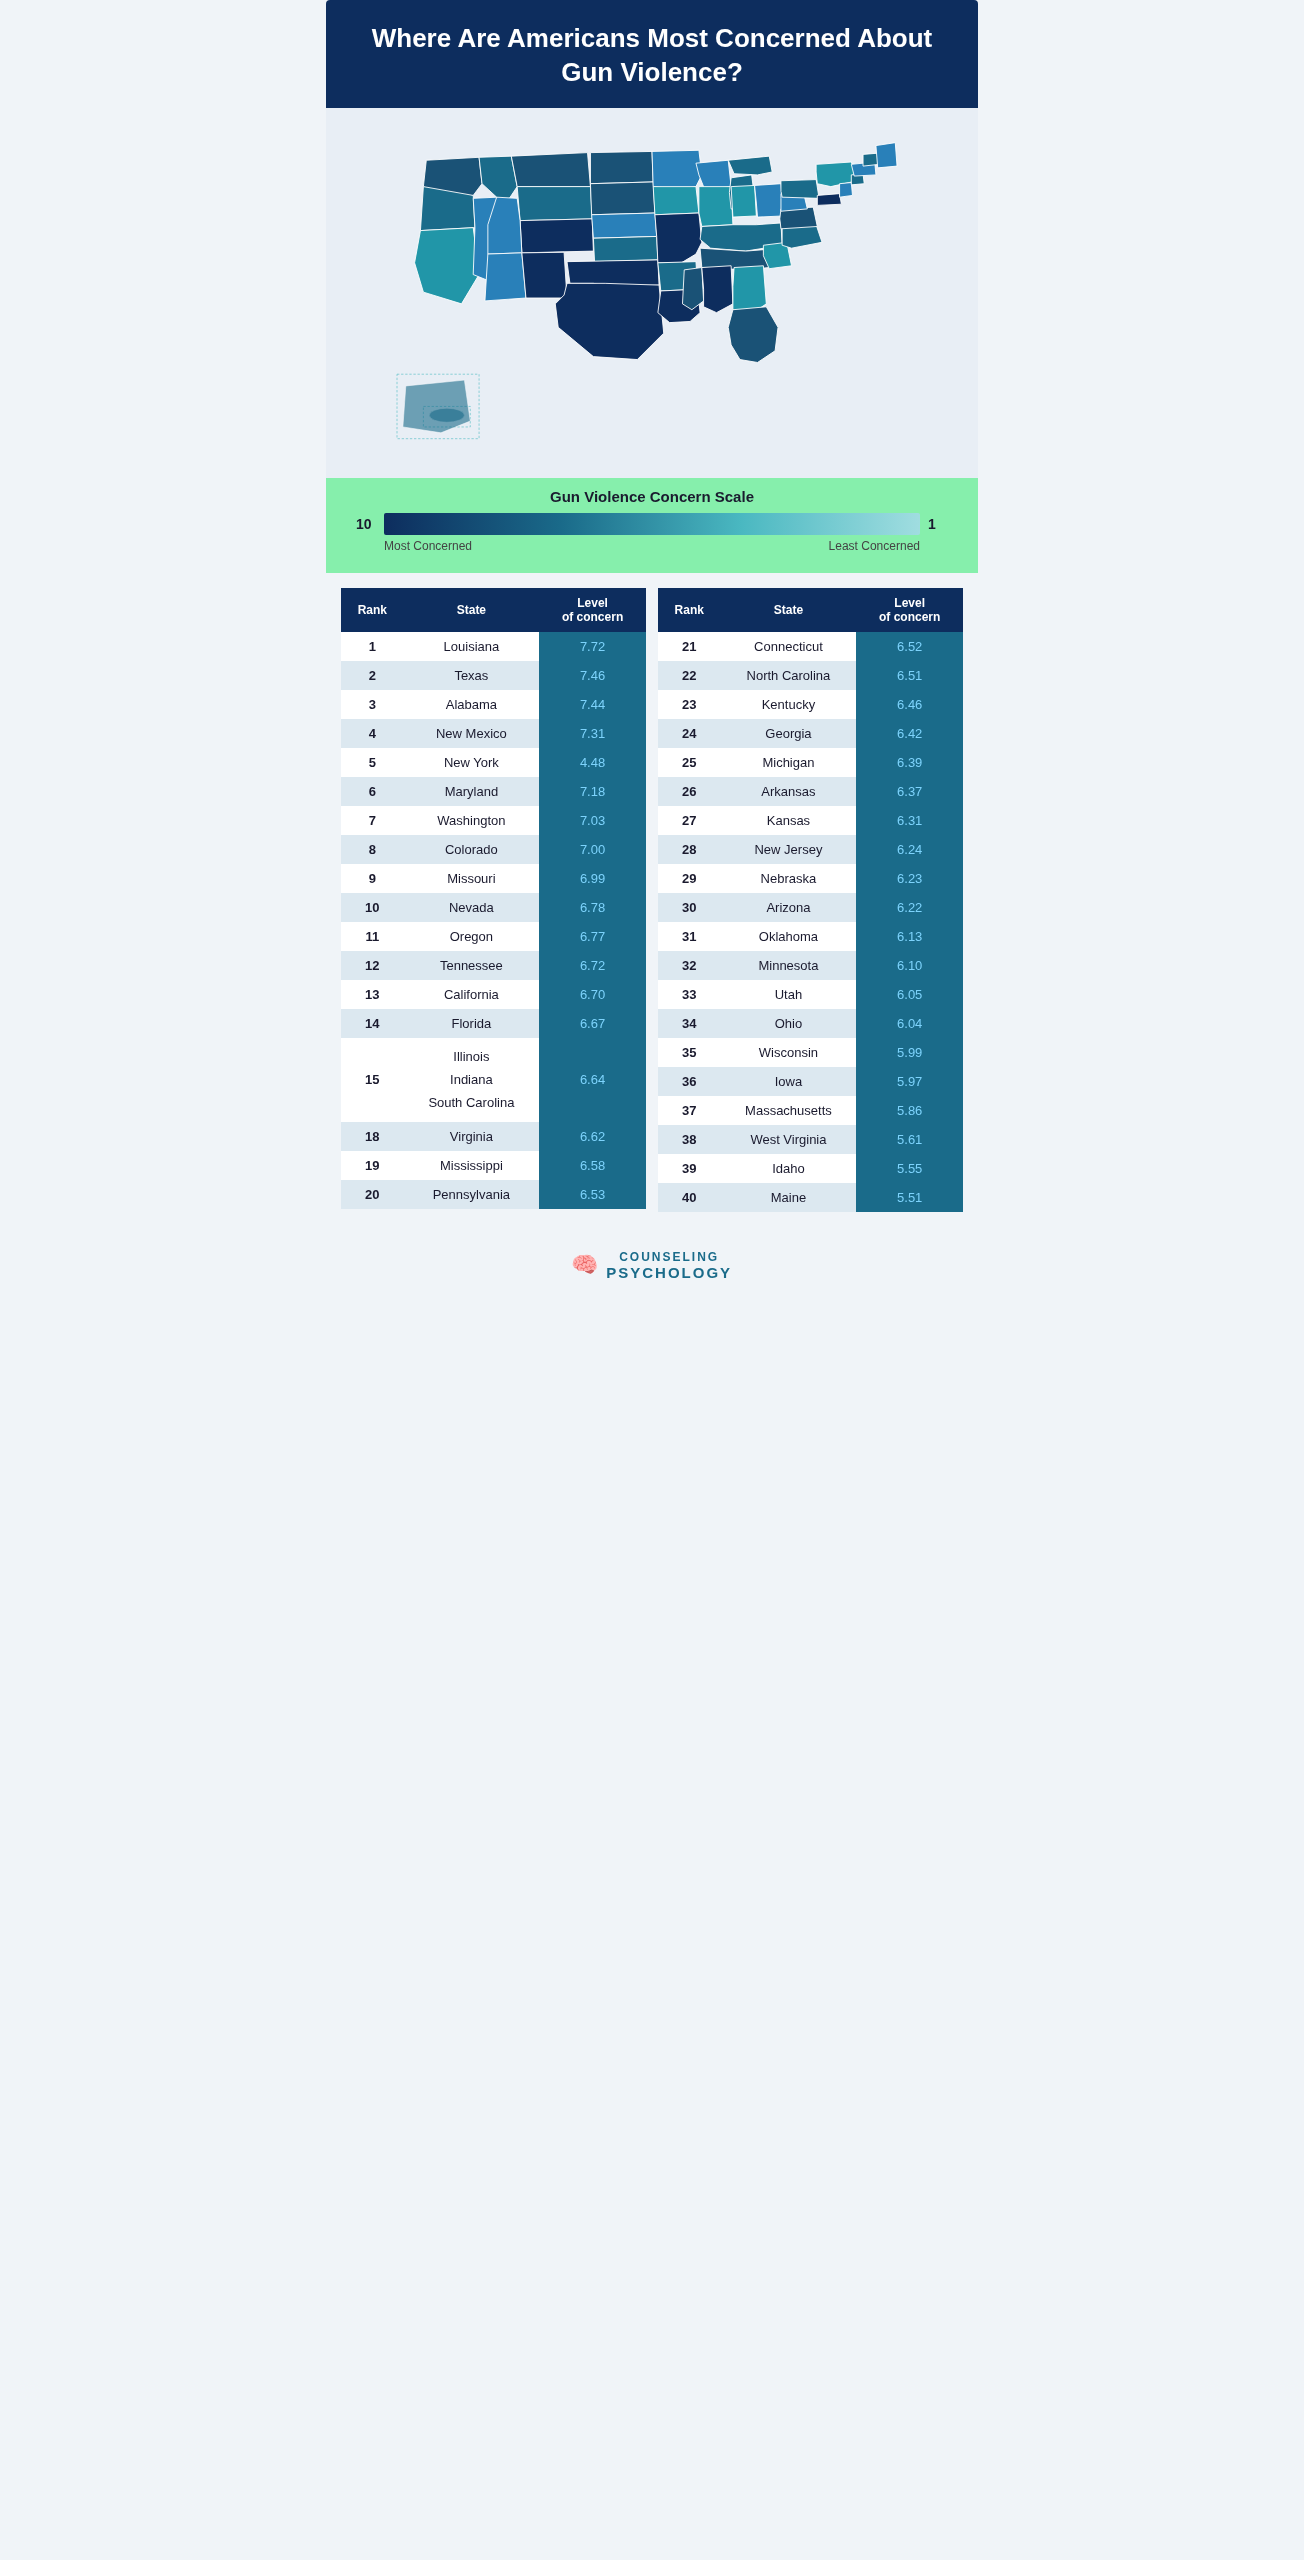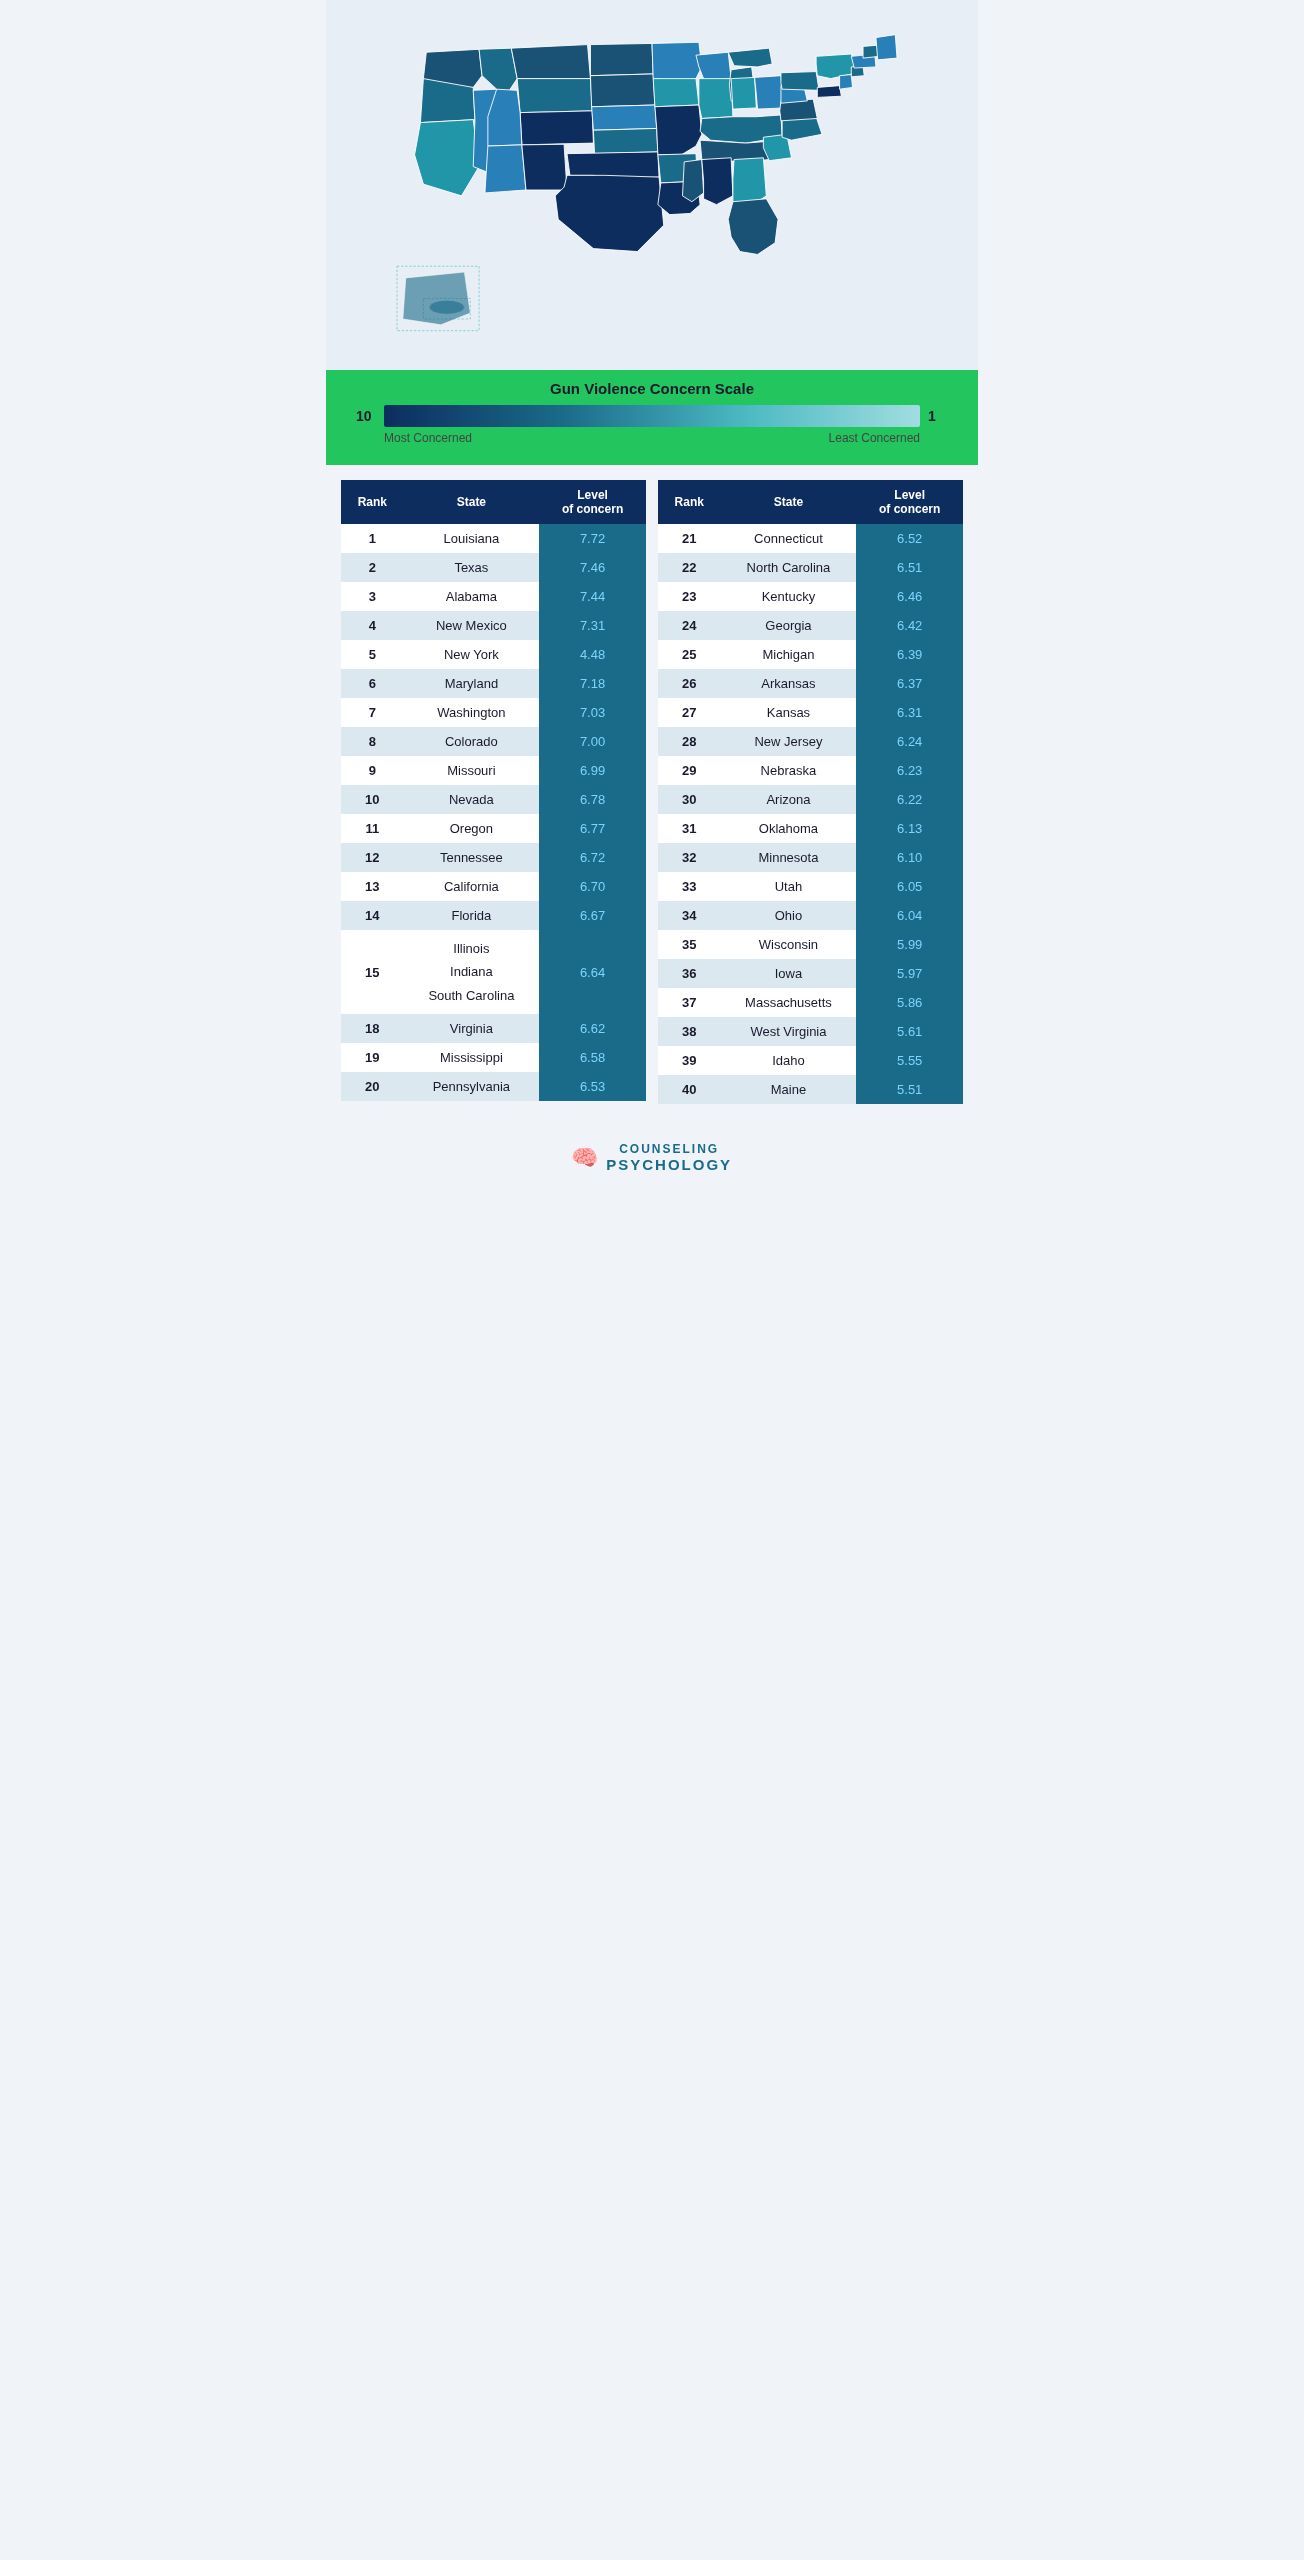--- a/index.html
+++ b/index.html
@@ -34,21 +34,21 @@
       width: 100%;
       height: 340px;
       position: relative;
       overflow: hidden;
     }
     .map-svg {
       width: 100%;
       height: 100%;
     }
     .scale-section {
-      background: #22c55e;
+      background: #86efac;
       padding: 10px 30px 20px;
     }
     .scale-title {
       text-align: center;
       font-weight: 700;
       font-size: 15px;
       color: #1a1a2e;
       margin-bottom: 8px;
     }
     .scale-bar-container {
@@ -140,20 +140,23 @@
     }
     .multi-state-cell {
       line-height: 1.8;
     }
   </style>
 </head>
 <body>
 
 <div class="container">
 
+  <div class="header">
+    <h1>Where Are Americans Most Concerned About Gun Violence?</h1>
+  </div>
 
   <div class="map-section">
     <div class="map-placeholder">
       <svg viewBox="0 0 960 580" class="map-svg" xmlns="http://www.w3.org/2000/svg">
 
         <rect width="960" height="580" fill="#e8eef5"></rect>
 
         <polygon points="95,55 185,50 190,95 175,115 130,120 90,100" fill="#1a5276" stroke="white" stroke-width="1.5"></polygon>
 
         <polygon points="90,100 175,115 178,170 85,175" fill="#1a6b8a" stroke="white" stroke-width="1.5"></polygon>

